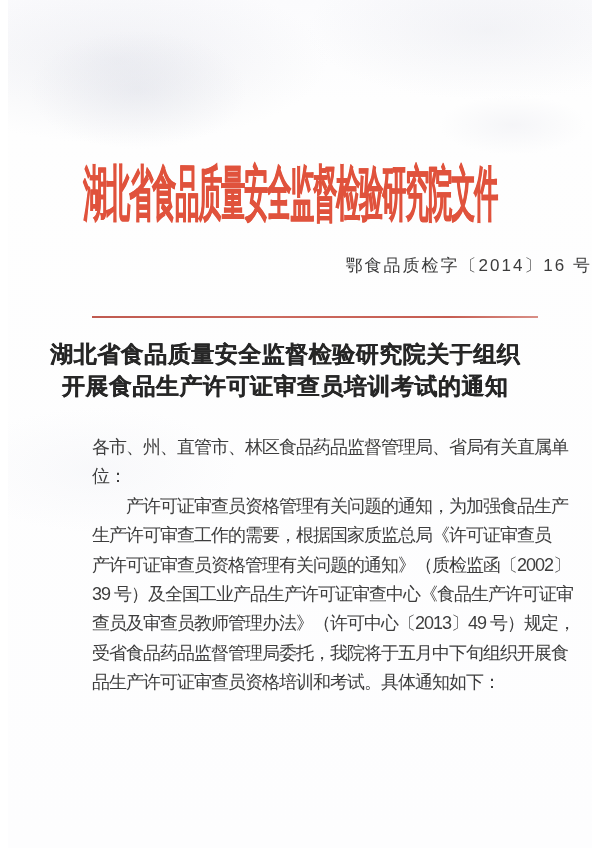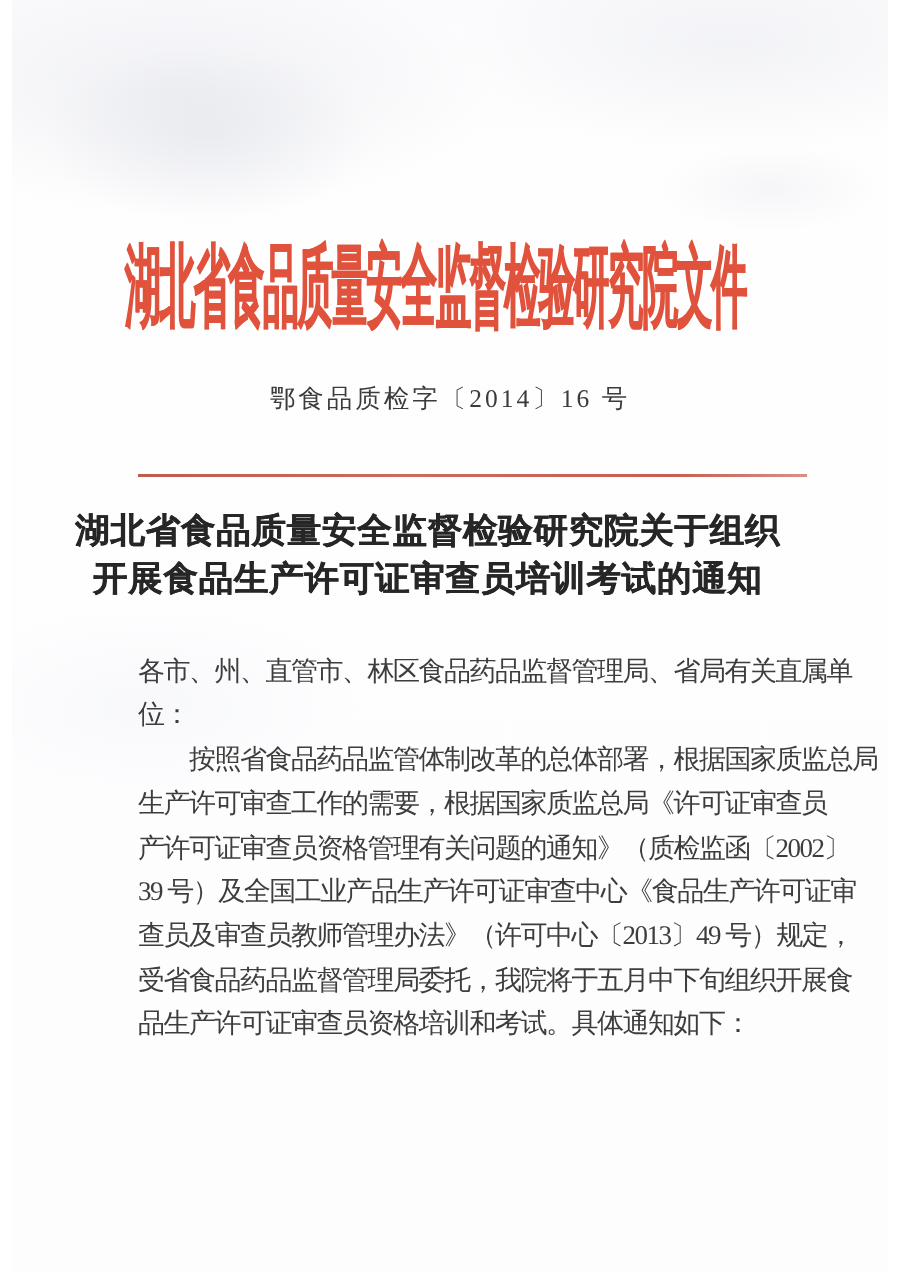--- a/index.html
+++ b/index.html
@@ -11,21 +11,21 @@
     position: relative;
     width: 584px;
     height: 848px;
     margin: 0 auto;
     overflow: hidden;
     background:
       radial-gradient(ellipse 300px 120px at 110px 60px, rgba(216,218,228,0.35), rgba(255,255,255,0) 70%),
       radial-gradient(ellipse 260px 100px at 480px 30px, rgba(220,222,230,0.30), rgba(255,255,255,0) 70%),
       radial-gradient(ellipse 200px 90px at 90px 470px, rgba(228,230,238,0.22), rgba(255,255,255,0) 70%),
       linear-gradient(180deg, #fbfbfd 0%, #fefefe 12%, #fdfdfe 100%);
-    font-family: Liberation Serif, serif;
+    font-family: Liberation Sans, sans-serif;
   }
   
   .letterhead {
     position: absolute;
     top: 161px;
     left: 0;
     width: 100%;
     text-align: center;
     font-size: 24px;
     line-height: 26px;
@@ -36,21 +36,21 @@
     transform-origin: center top;
     text-shadow: 0.5px 0 0 #e0523c;
     white-space: nowrap;
   }
   
   .doc-number {
     position: absolute;
     top: 254px;
     left: 0;
     width: 100%;
-    text-align: center;
+    text-align: right;
     font-size: 17px;
     letter-spacing: 2px;
     color: #3b3b3b;
     white-space: nowrap;
   }
   
   .red-rule {
     position: absolute;
     top: 316px;
     left: 84px;
@@ -116,21 +116,21 @@
 
   <div class="doc-title">
     <div>湖北省食品质量安全监督检验研究院关于组织</div>
     <div>开展食品生产许可证审查员培训考试的通知</div>
   </div>
 
   <div class="body-text">
 
   <div class="body-line">各市、州、直管市、林区食品药品监督管理局、省局有关直属单</div>
       <div class="body-line">位：</div>
-      <div class="body-line">　　按照省食品药品监管体制改革的总体部署，根据国家质监总局</div>
+      <div class="body-line">　　产许可证审查员资格管理有关问题的通知，为加强食品生产</div>
       <div class="body-line">生产许可审查工作的需要，根据国家质监总局《许可证审查员</div>
       <div class="body-line">产许可证审查员资格管理有关问题的通知》（质检监函〔2002〕</div>
       <div class="body-line">39 号）及全国工业产品生产许可证审查中心《食品生产许可证审</div>
       <div class="body-line">查员及审查员教师管理办法》（许可中心〔2013〕49 号）规定，</div>
       <div class="body-line">受省食品药品监督管理局委托，我院将于五月中下旬组织开展食</div>
       <div class="body-line">品生产许可证审查员资格培训和考试。具体通知如下：</div>
     </div>
 
 </div>
 

